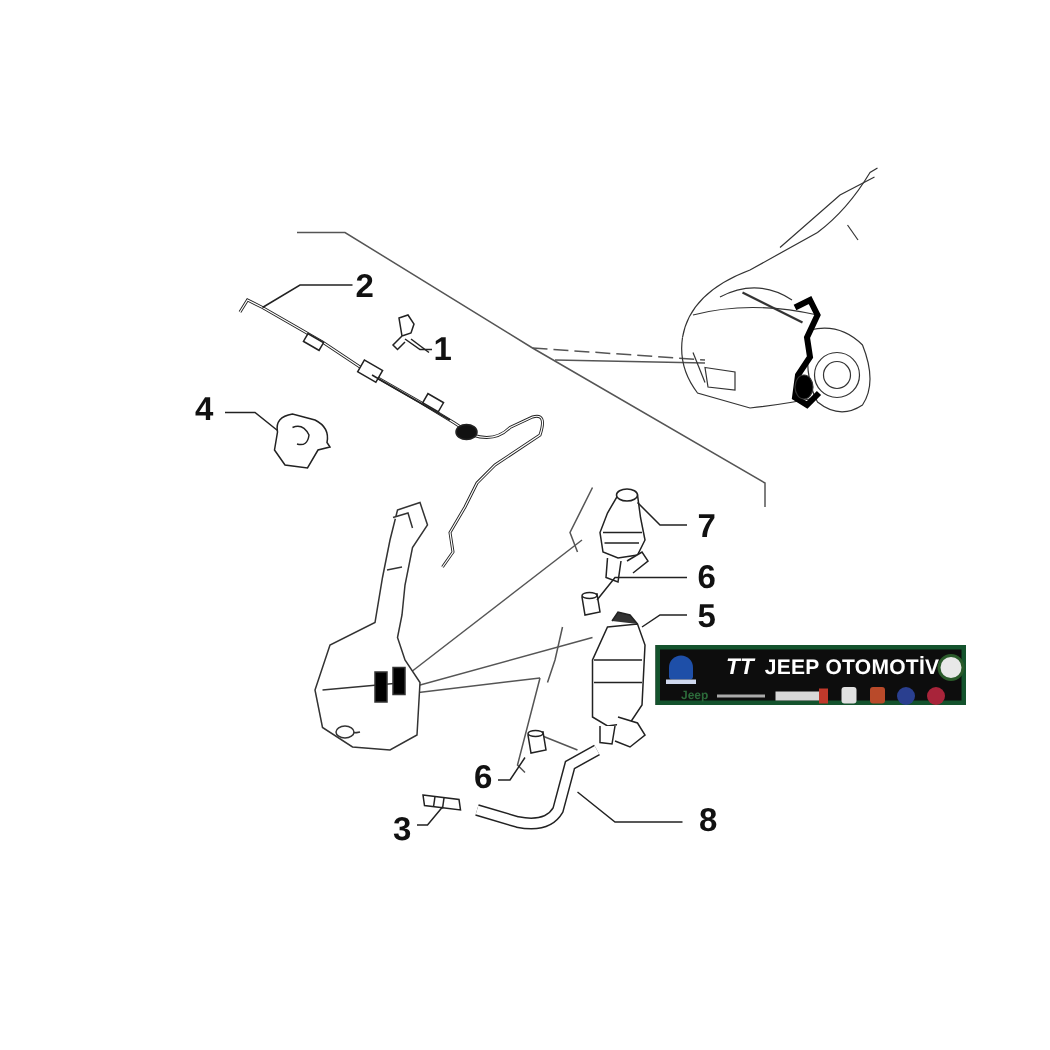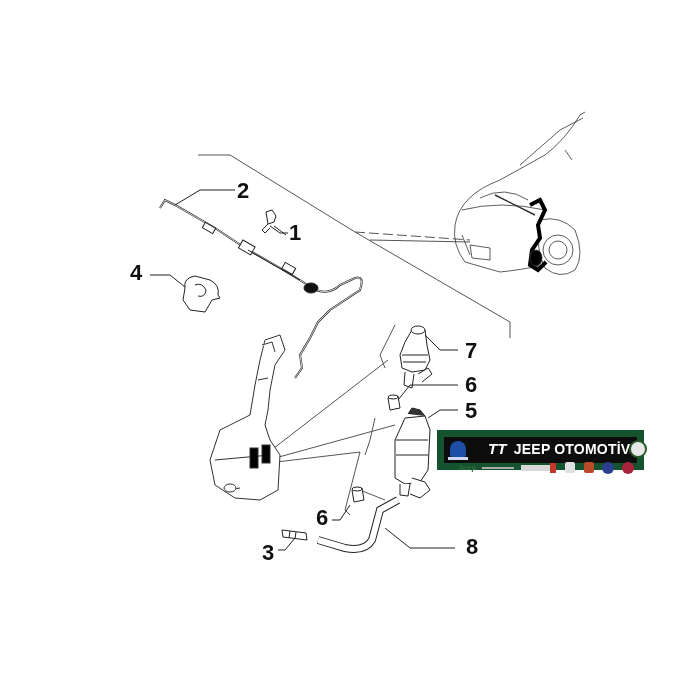--- a/index.html
+++ b/index.html
@@ -1,19 +1,19 @@
 <!DOCTYPE html>
 <html><head>
 <meta charset="utf-8">
 <style>
   html, body { margin: 0; padding: 0; background: #ffffff; }
   body { width: 700px; height: 700px; position: relative; overflow: hidden; font-family: "Liberation Sans", sans-serif; }
   #canvas { position: absolute; left: 0; top: 0; width: 700px; height: 700px; }
   .callout { position: absolute; font-family: "Liberation Sans", sans-serif; font-weight: bold; font-size: 22px; color: #111; line-height: 1; }
-  .banner { position: absolute; left: 437px; top: 430px; width: 207px; height: 40px; background: #0d0d0d; border: 7px solid #14532d; box-sizing: border-box; }
+  .banner { position: absolute; left: 437px; top: 430px; width: 207px; height: 40px; background: #0d0d0d; border: 3px solid #14532d; box-sizing: border-box; }
   .banner-title { position: absolute; left: 44px; top: 3px; font-family: "Liberation Sans", sans-serif; font-weight: bold; font-size: 14px; color: #ffffff; letter-spacing: 0.2px; white-space: nowrap; }
   .banner-tt { font-style: italic; font-size: 15px; margin-right: 3px; }
   .mopar { position: absolute; left: 6px; top: 4px; width: 16px; height: 16px; border-radius: 8px 8px 2px 2px; background: #1e4fa8; }
   .mopar-txt { position: absolute; left: 4px; top: 20px; width: 20px; height: 3px; background: #cfd8ee; }
   .alfa { position: absolute; left: 185px; top: 3px; width: 18px; height: 18px; border-radius: 50%; background: #e8e8e8; border: 2px solid #2a5a2a; box-sizing: border-box; }
   .brand-row { position: absolute; left: 6px; top: 25px; height: 12px; width: 195px; }
   .brand { position: absolute; top: 0; height: 12px; font-family: "Liberation Sans", sans-serif; font-size: 8px; line-height: 12px; white-space: nowrap; }
   .b-jeep { left: 8px; color: #2c6a3a; font-weight: bold; }
   .b-chrysler { left: 32px; width: 32px; top: 5px; height: 2px; background: #aaaaaa; }
   .b-dodge { left: 71px; width: 34px; top: 3px; height: 6px; background: #d8d8d8; }

